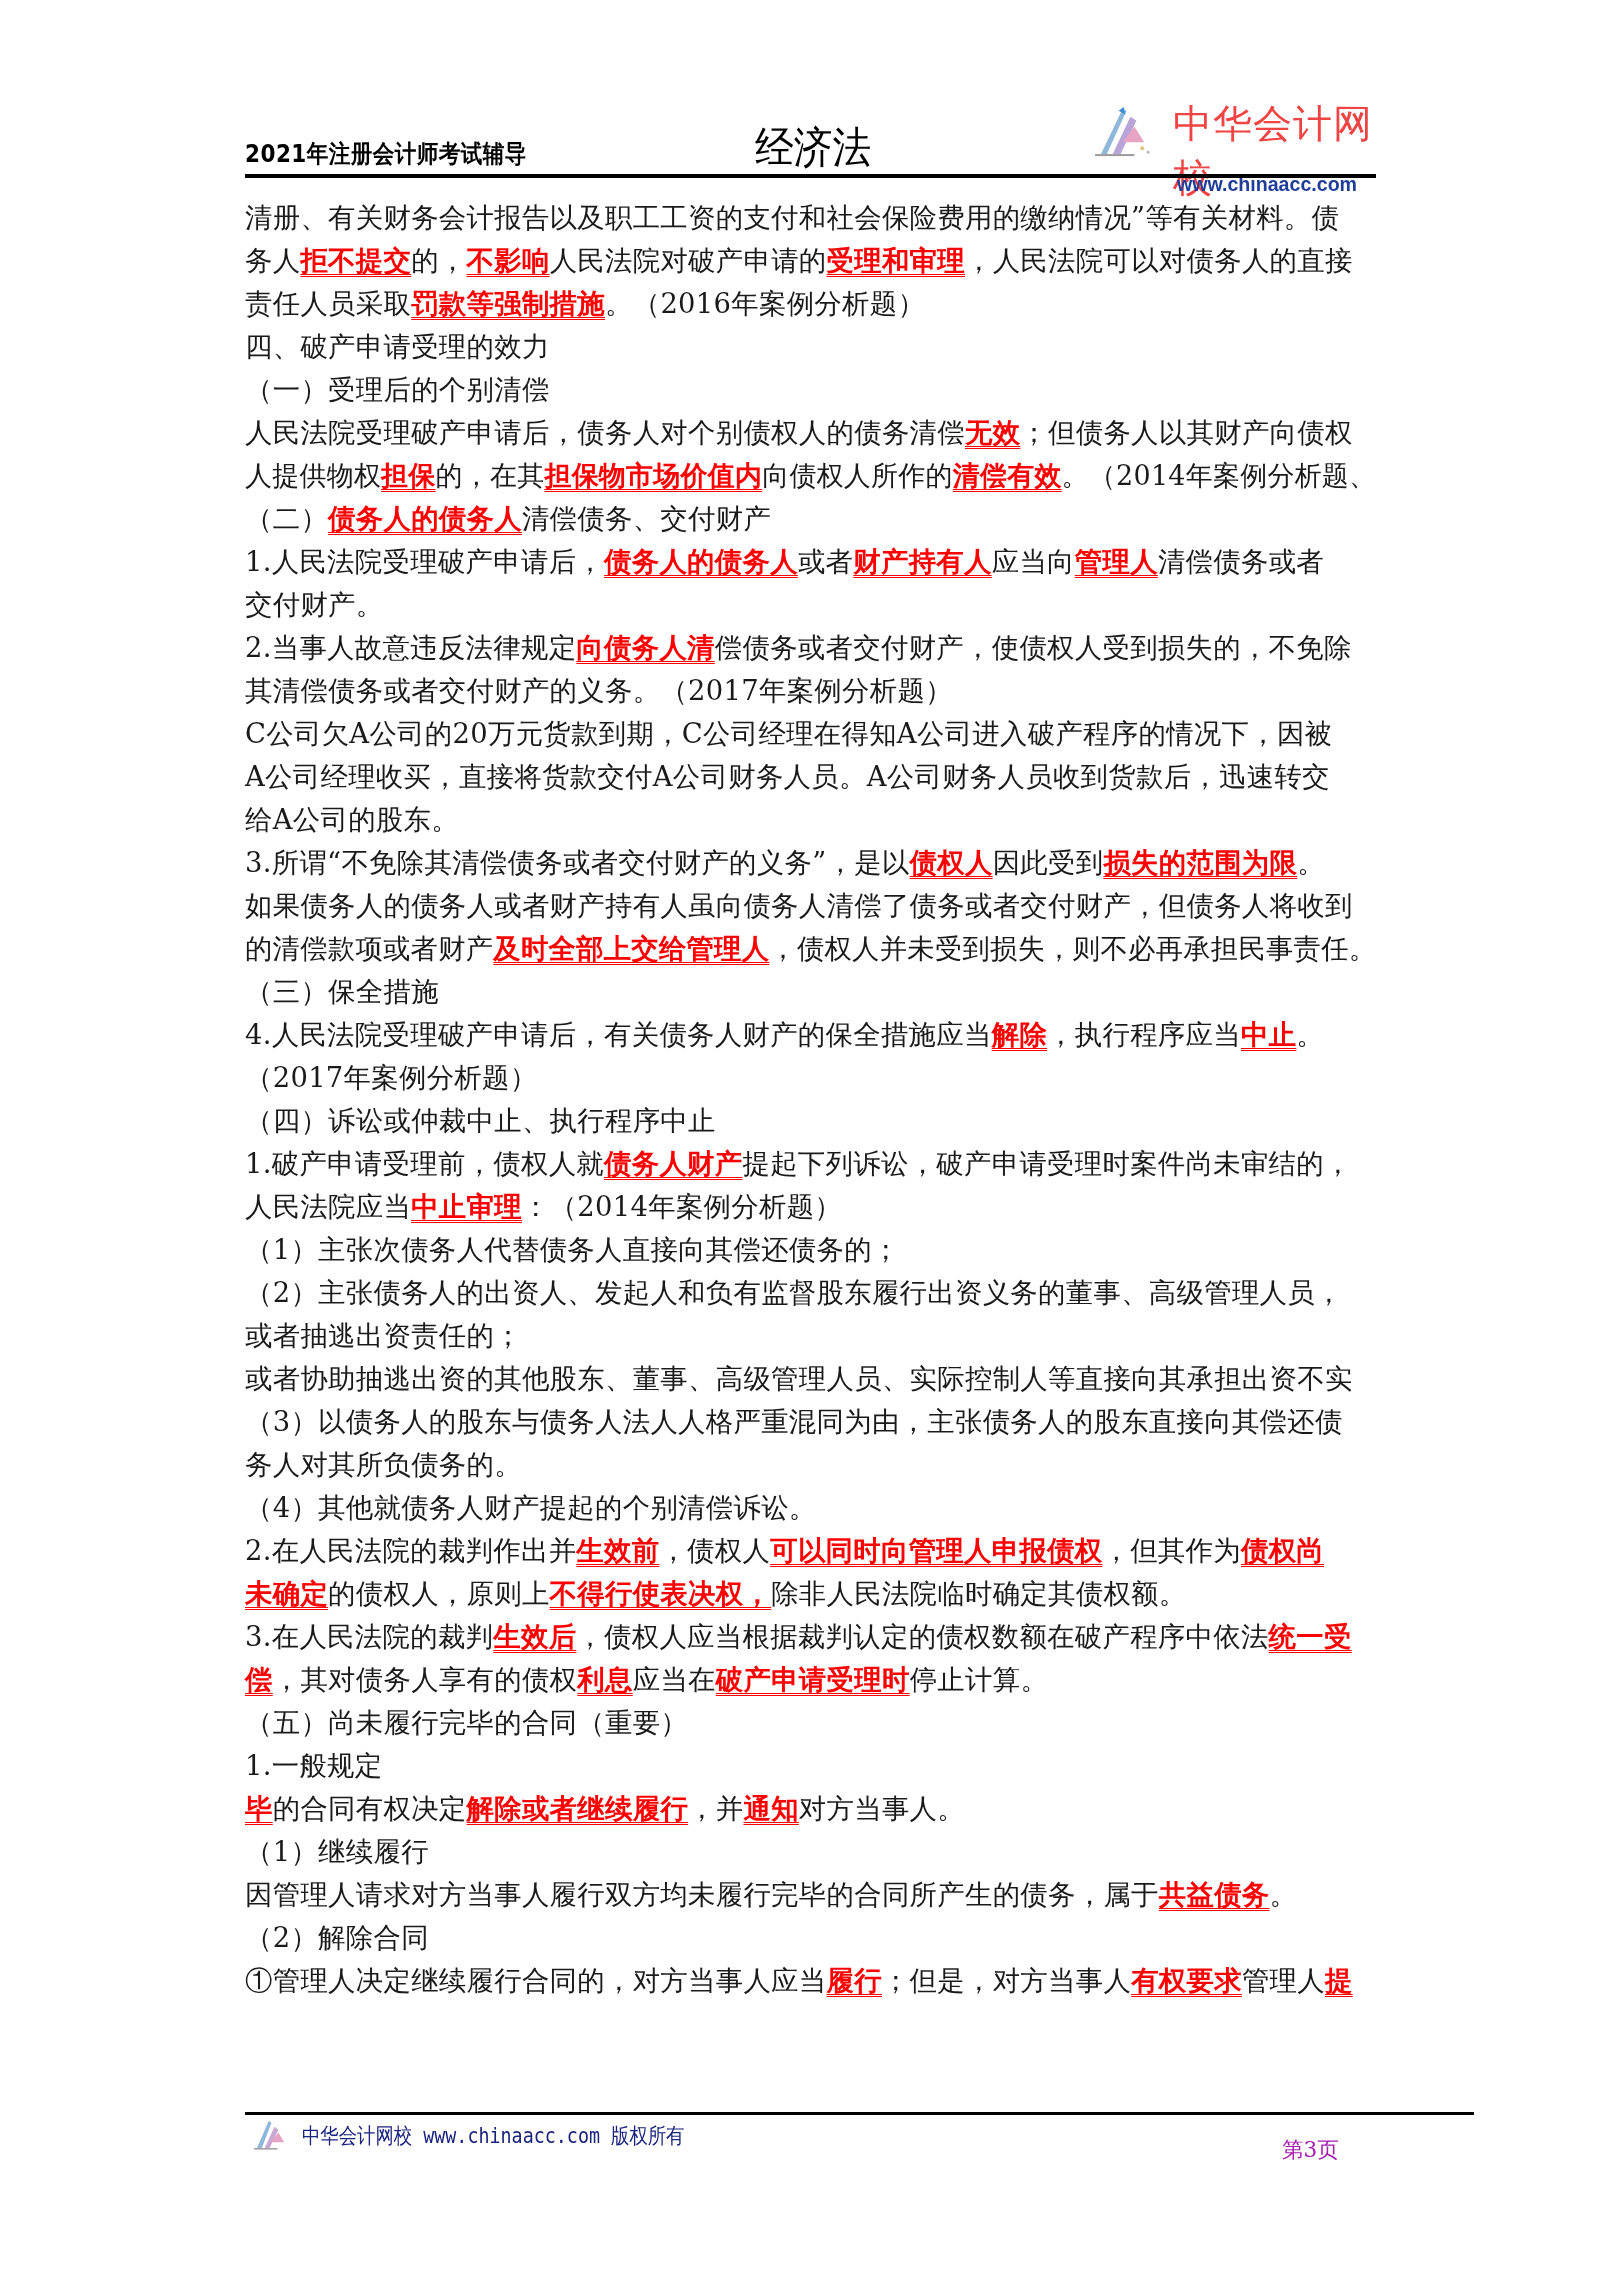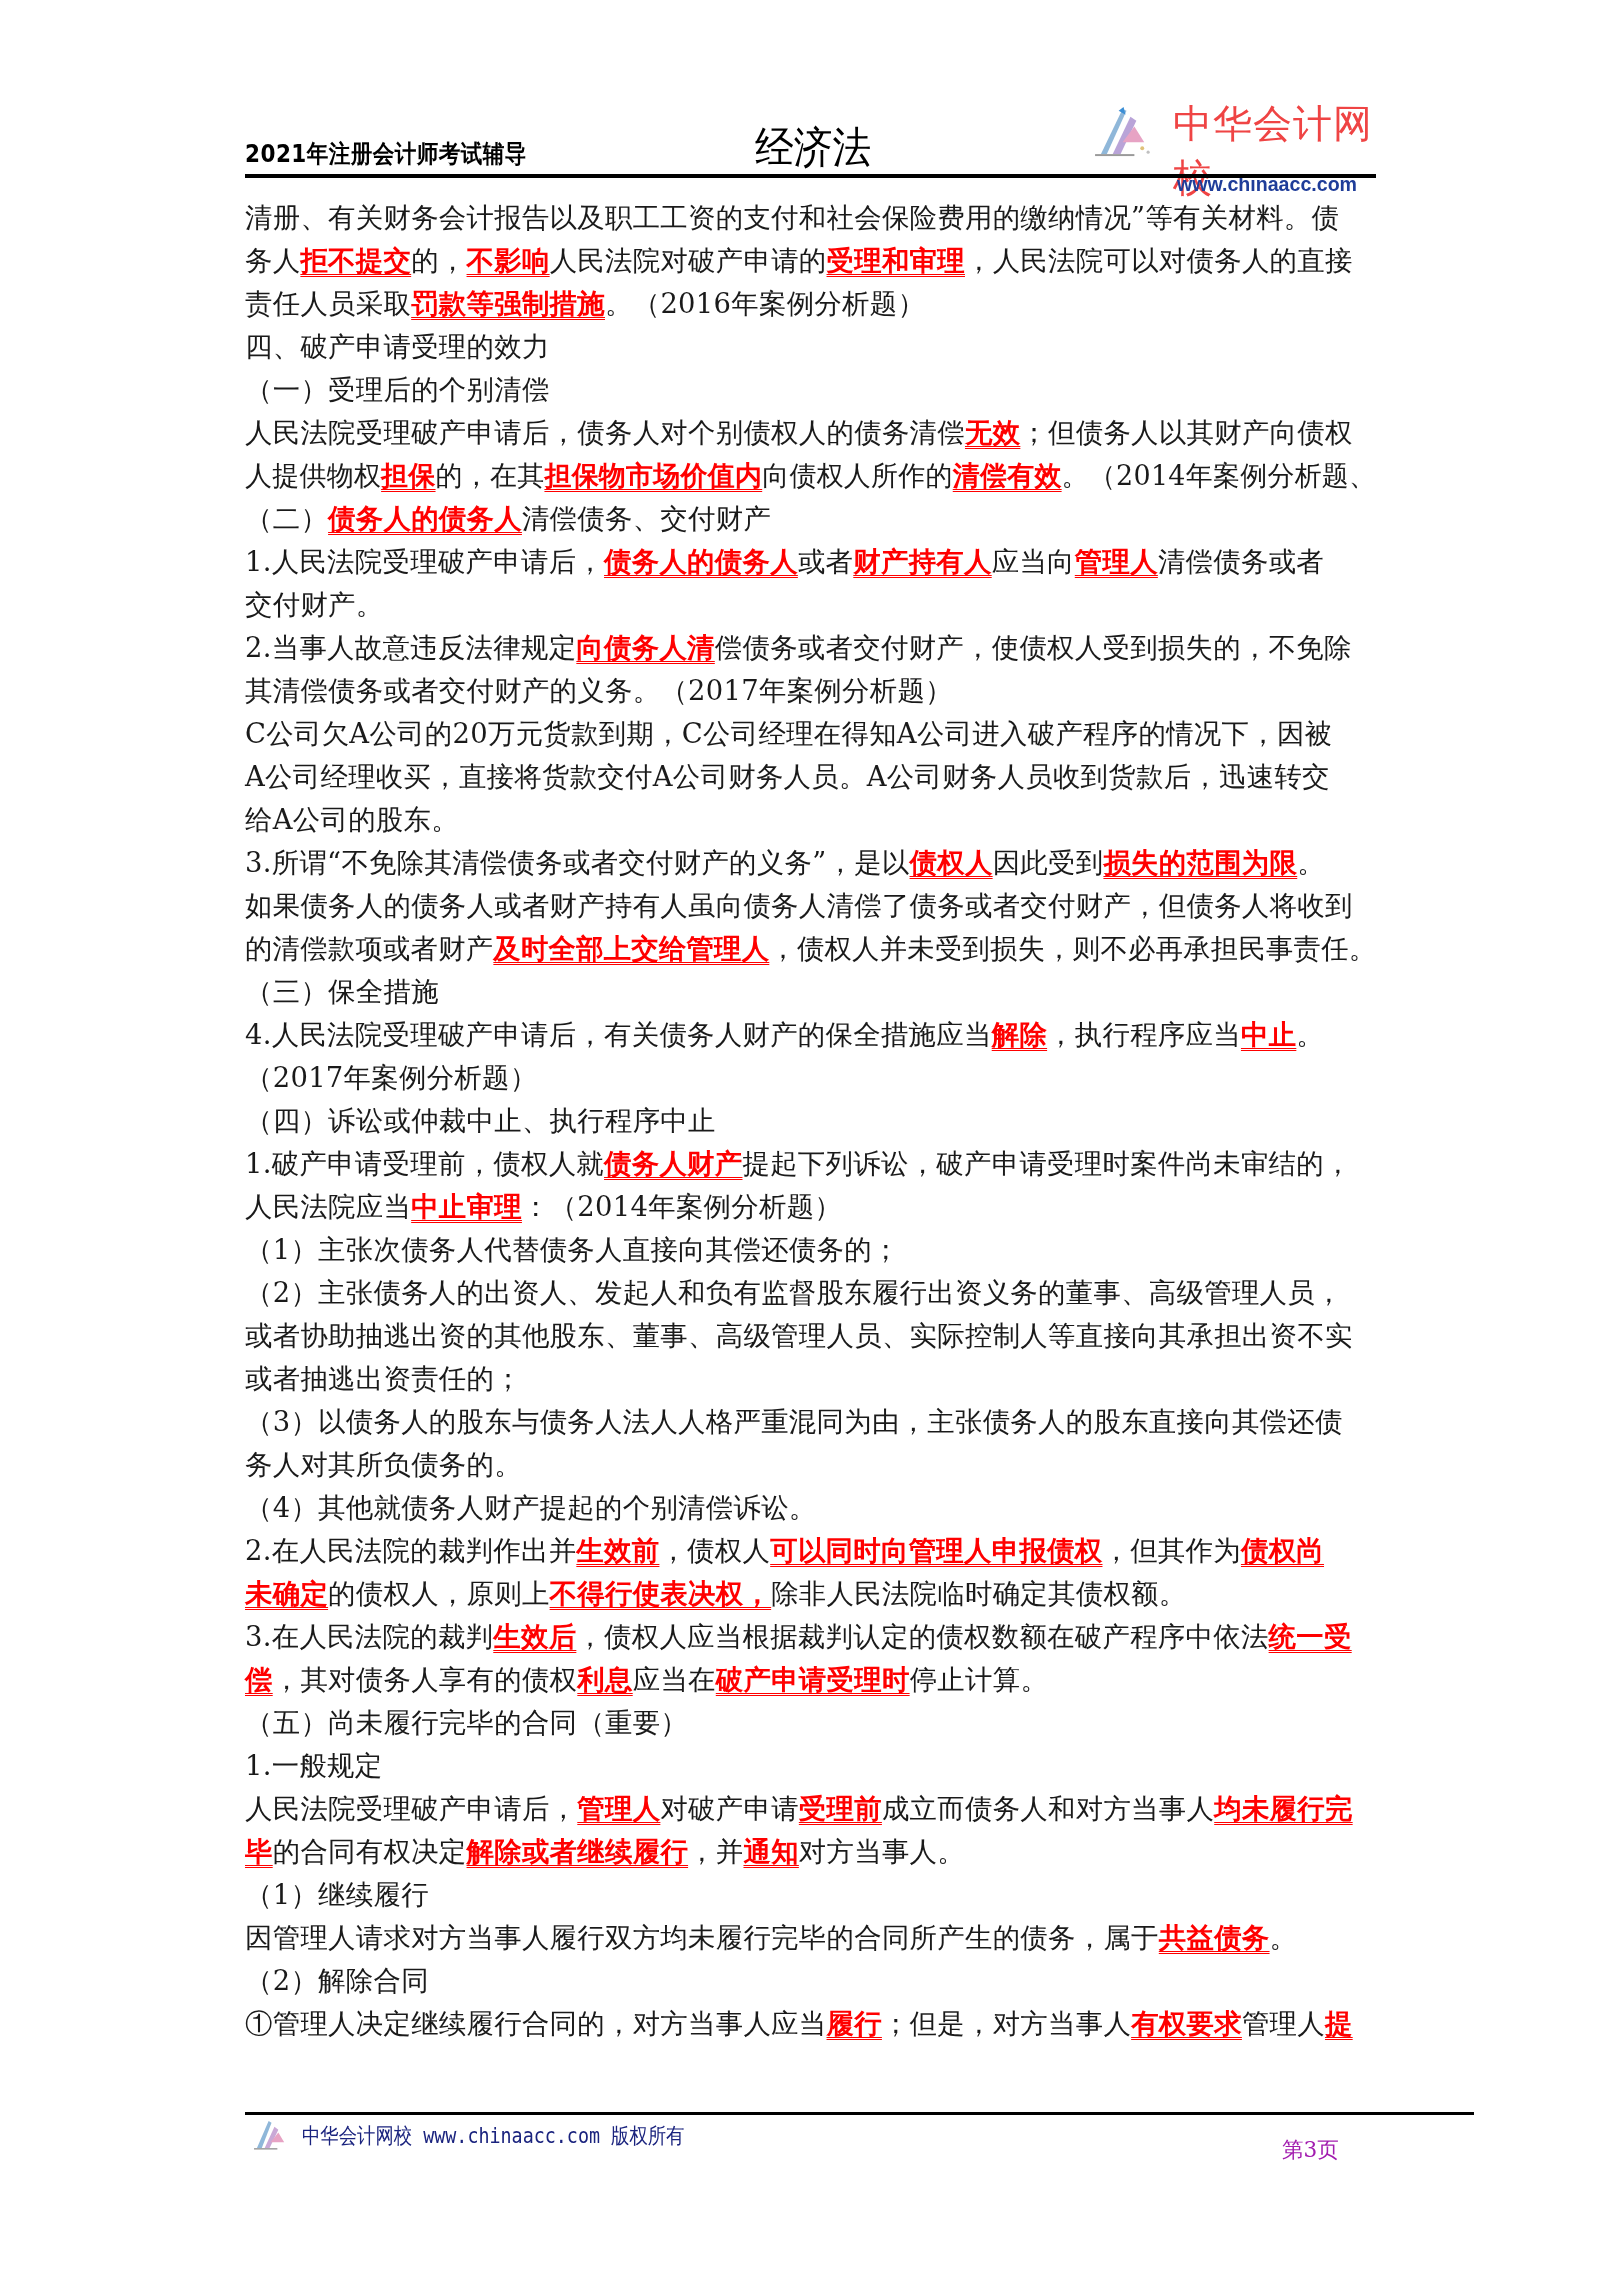--- a/index.html
+++ b/index.html
@@ -74,32 +74,31 @@
     <div class="line"><span>如果债务人的债务人或者财产持有人虽向债务人清偿了债务或者交付财产，但债务人将收到</span></div>
     <div class="line" style="transform: scaleX(0.996552); transform-origin: left center;"><span>的清偿款项或者财产</span><span class="hl">及时全部上交给管理人</span><span>，债权人并未受到损失，则不必再承担民事责任。</span></div>
     <div class="line"><span>（三）保全措施</span></div>
     <div class="line"><span>4.人民法院受理破产申请后，有关债务人财产的保全措施应当</span><span class="hl">解除</span><span>，执行程序应当</span><span class="hl">中止</span><span>。</span></div>
     <div class="line"><span>（2017年案例分析题）</span></div>
     <div class="line"><span>（四）诉讼或仲裁中止、执行程序中止</span></div>
     <div class="line"><span>1.破产申请受理前，债权人就</span><span class="hl">债务人财产</span><span>提起下列诉讼，破产申请受理时案件尚未审结的，</span></div>
     <div class="line"><span>人民法院应当</span><span class="hl">中止审理</span><span>：（2014年案例分析题）</span></div>
     <div class="line"><span>（1）主张次债务人代替债务人直接向其偿还债务的；</span></div>
     <div class="line"><span>（2）主张债务人的出资人、发起人和负有监督股东履行出资义务的董事、高级管理人员，</span></div>
+    <div class="line"><span>或者抽逃出资责任的；</span></div>
     <div class="line"><span>或者协助抽逃出资的其他股东、董事、高级管理人员、实际控制人等直接向其承担出资不实</span></div>
-    <div class="line"><span>或者抽逃出资责任的；</span></div>
     <div class="line"><span>（3）以债务人的股东与债务人法人人格严重混同为由，主张债务人的股东直接向其偿还债</span></div>
     <div class="line"><span>务人对其所负债务的。</span></div>
     <div class="line"><span>（4）其他就债务人财产提起的个别清偿诉讼。</span></div>
     <div class="line"><span>2.在人民法院的裁判作出并</span><span class="hl">生效前</span><span>，债权人</span><span class="hl">可以同时向管理人申报债权</span><span>，但其作为</span><span class="hl">债权尚</span></div>
     <div class="line"><span class="hl">未确定</span><span>的债权人，原则上</span><span class="hl">不得行使表决权，</span><span>除非人民法院临时确定其债权额。</span></div>
     <div class="line"><span>3.在人民法院的裁判</span><span class="hl">生效后</span><span>，债权人应当根据裁判认定的债权数额在破产程序中依法</span><span class="hl">统一受</span></div>
     <div class="line"><span class="hl">偿</span><span>，其对债务人享有的债权</span><span class="hl">利息</span><span>应当在</span><span class="hl">破产申请受理时</span><span>停止计算。</span></div>
     <div class="line"><span>（五）尚未履行完毕的合同（重要）</span></div>
     <div class="line"><span>1.一般规定</span></div>
-    <div class="line"><span>人民法院受理破产申请后，</span><span class="hl">管理人</span><span>对破产申请</span><span class="hl">受理前</span><span>成立而债务人和对方当事人</span><span class="hl">均未履行完</span></div>
     <div class="line"><span class="hl">毕</span><span>的合同有权决定</span><span class="hl">解除或者继续履行</span><span>，并</span><span class="hl">通知</span><span>对方当事人。</span></div>
     <div class="line"><span>（1）继续履行</span></div>
     <div class="line"><span>因管理人请求对方当事人履行双方均未履行完毕的合同所产生的债务，属于</span><span class="hl">共益债务</span><span>。</span></div>
     <div class="line"><span>（2）解除合同</span></div>
     <div class="line"><span>①管理人决定继续履行合同的，对方当事人应当</span><span class="hl">履行</span><span>；但是，对方当事人</span><span class="hl">有权要求</span><span>管理人</span><span class="hl">提</span></div>
   </div>
 
 <div class="footer-rule"></div>
 <div class="footer-left">
   <svg class="footer-mark" viewBox="0 0 40 36">

